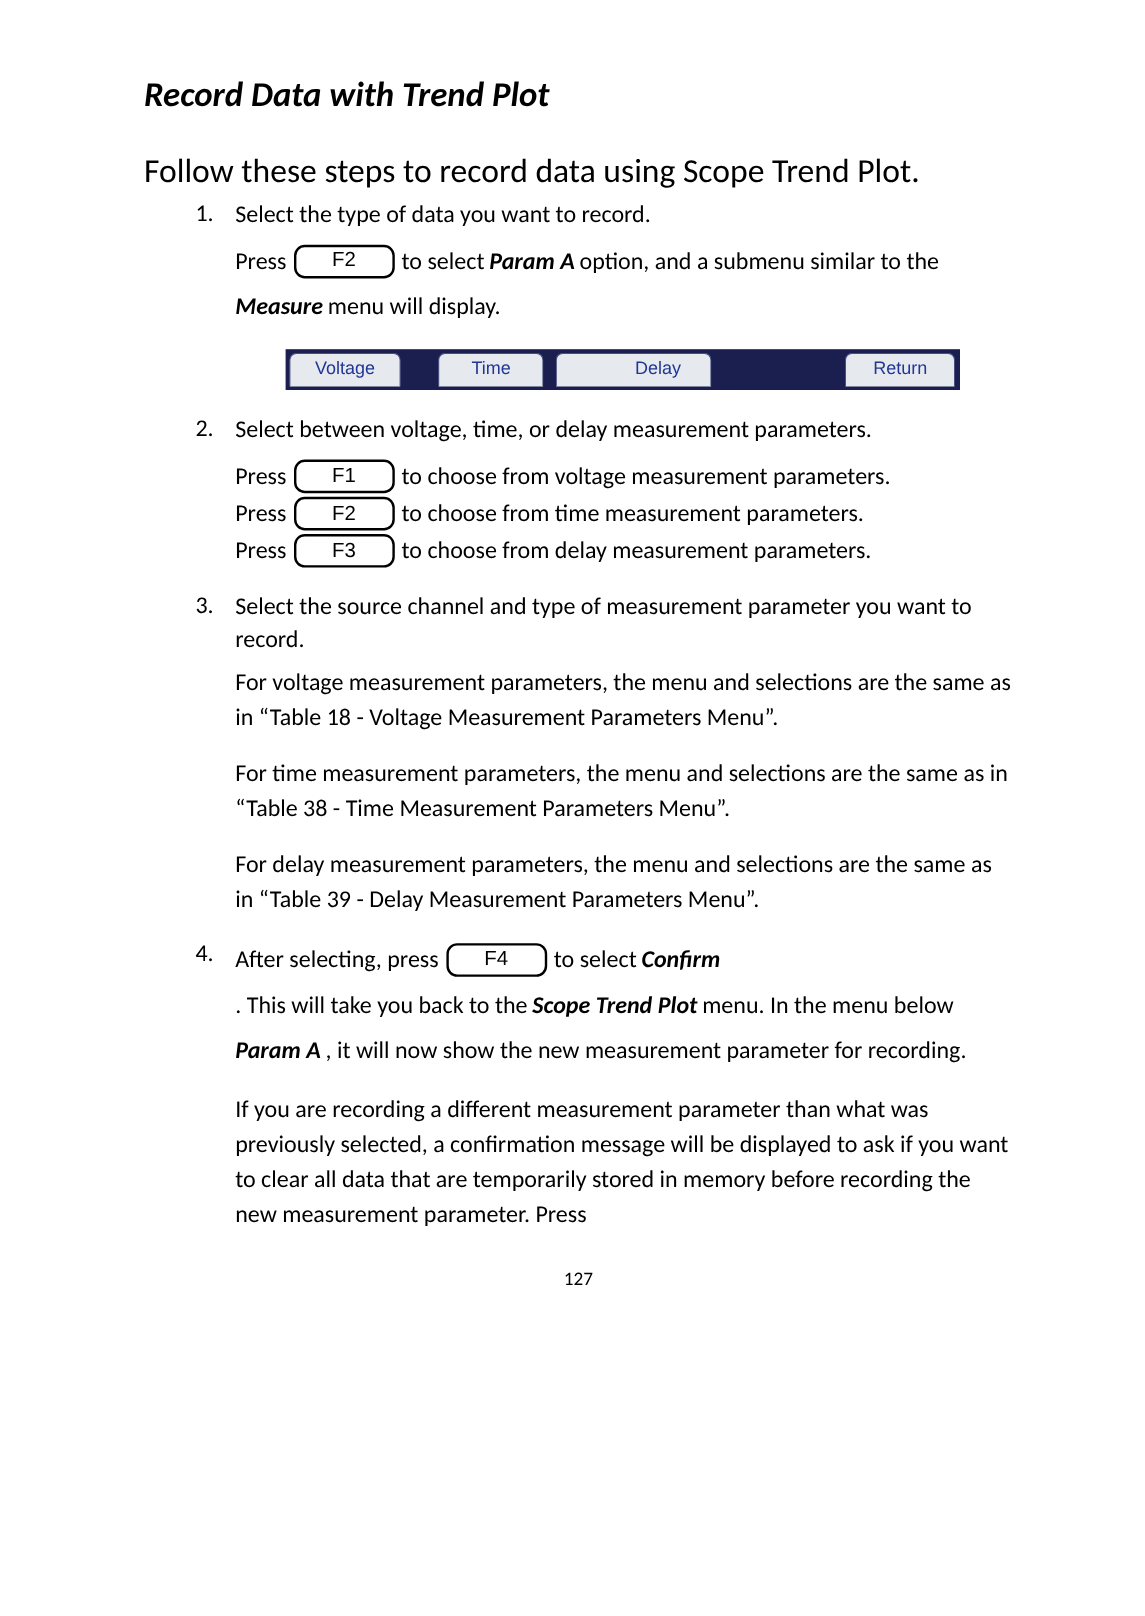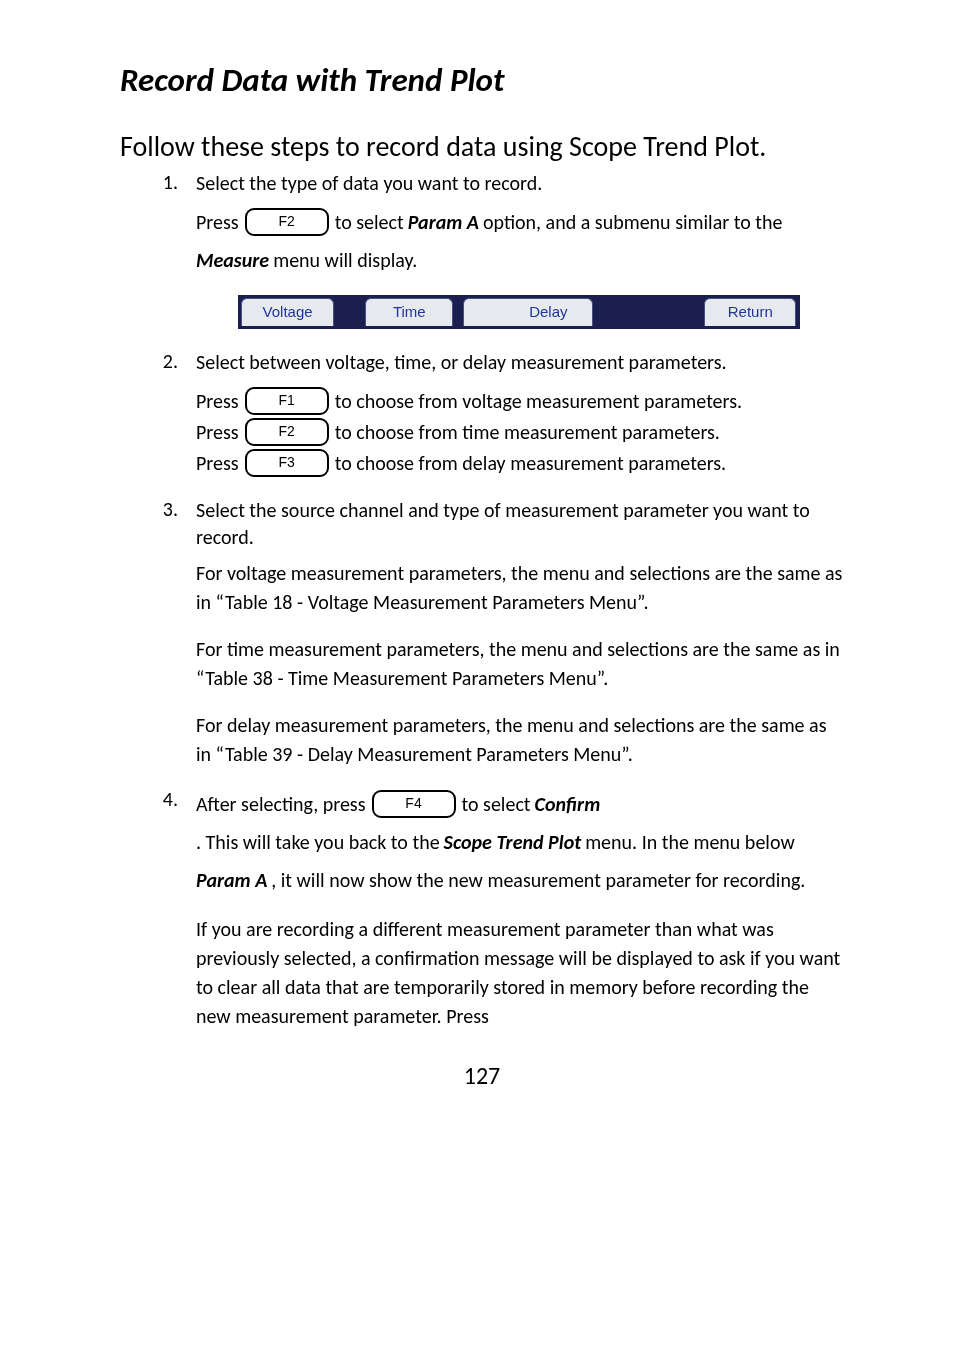--- a/index.html
+++ b/index.html
@@ -7,21 +7,21 @@
     padding: 0;
     font-family: Calibri, 'Segoe UI', Arial, sans-serif;
     background: #fff;
     color: #000;
     width: 954px;
   }
   .page {
     padding: 60px 110px 40px 120px;
   }
   .heading {
-    font-size: 33px;
+    font-size: 29px;
     font-weight: bold;
     font-style: italic;
     margin-bottom: 28px;
   }
   .para {
     font-size: 28px;
     line-height: 1.35;
     margin-bottom: 4px;
   }
   .ol-row {
@@ -64,21 +64,21 @@
   .key {
     display: inline-flex;
     align-items: center;
     justify-content: center;
     border: 2px solid #000;
     border-radius: 9px;
     height: 24px;
     min-width: 60px;
     padding: 0 10px;
     font-family: Arial, sans-serif;
-    font-size: 14px;
+    font-size: 17px;
     background: #fff;
     margin: 0 2px;
     vertical-align: middle;
   }
   .bold { font-weight: bold; font-style: italic; }
   .tabs-wrap {
     margin: 12px 0 20px 42px;
     width: 562px;
     background: #1a1f50;
     padding: 3px 4px 3px 3px;
@@ -105,21 +105,21 @@
     z-index: 1;
   }
   .tab + .tab { margin-left: -1px; }
   .tab.t1 { width: 112px; }
   .tab.t2 { width: 106px; margin-left: 20px; }
   .tab.t3 { width: 108px; padding-left: 40px; }
   .tab.spacer { width: 112px; background: #1a1f50; border: none; border-radius: 0; }
   .tab.t5 { width: 110px; text-align: center; }
   .pageno {
     text-align: center;
-    font-size: 24px;
+    font-size: 16px;
     margin-top: 30px;
   }
 </style>
 </head>
 <body>
 
 <div class="page">
   <div class="heading">Record Data with Trend Plot</div>
 
   <div class="para">Follow these steps to record data using Scope Trend Plot.</div>

